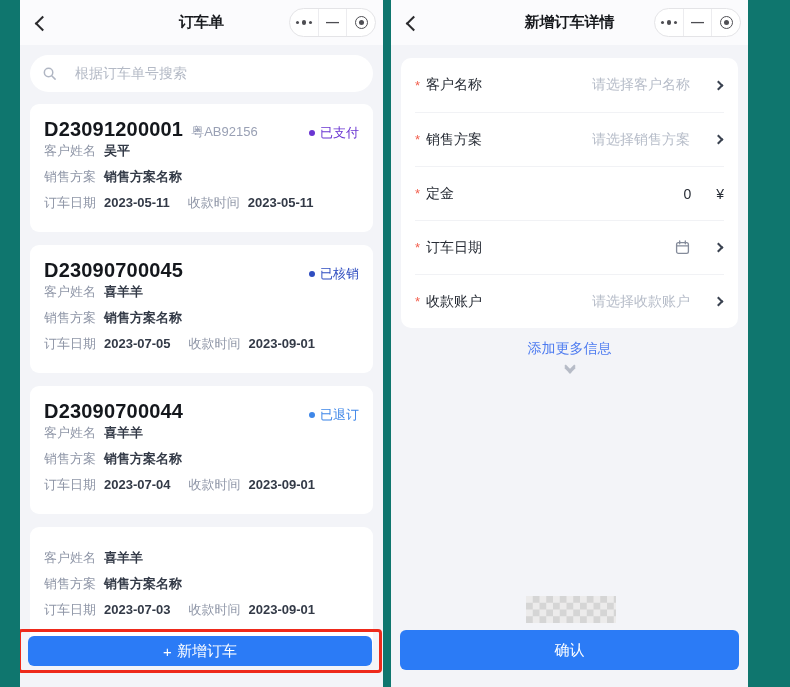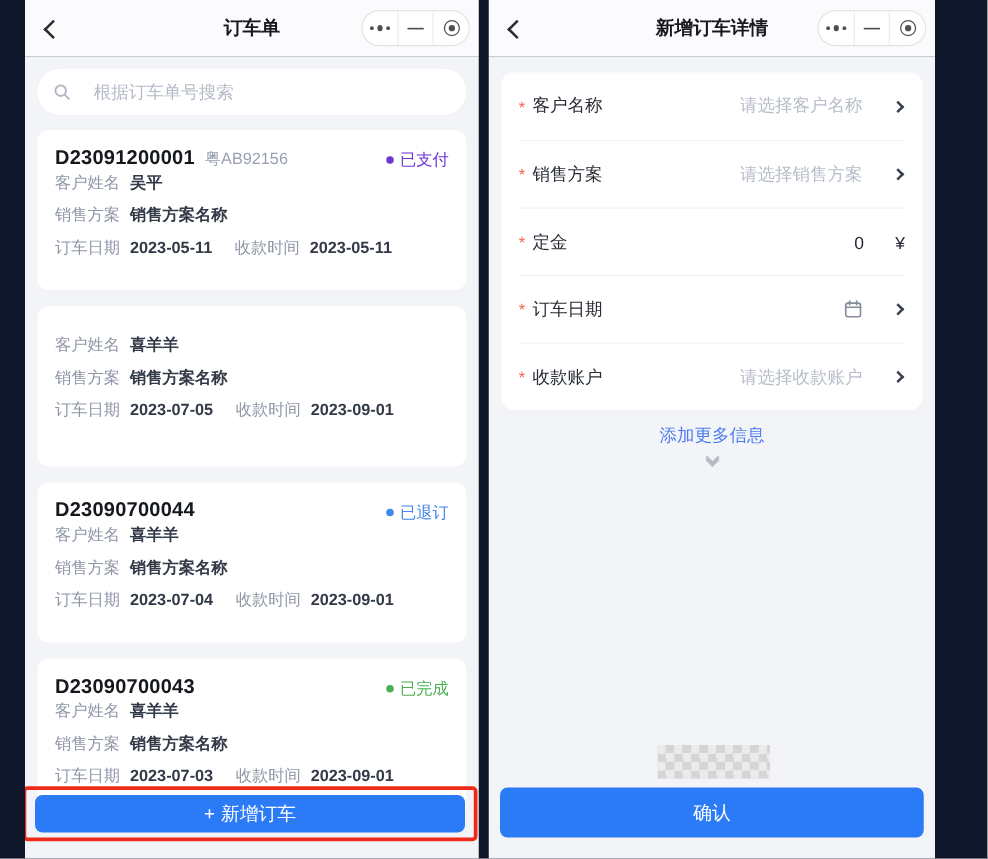--- a/index.html
+++ b/index.html
@@ -1,18 +1,18 @@
 <!DOCTYPE html>
 <html><head>
 <meta charset="utf-8">
 <style>
   * { margin:0; padding:0; box-sizing:border-box; }
   html,body { background:#fff; }
   body { font-family:"Liberation Sans","DejaVu Sans",sans-serif; }
-  .page { position:relative; width:790px; height:687px; background:#0f172a; overflow:hidden; }
+  .page { position:relative; width:790px; height:687px; background:#0f766e; overflow:hidden; }
 
   .phone { position:absolute; top:0; height:687px; }
   .phone-left  { left:20px;  width:363px; }
   .phone-right { left:391px; width:357px; }
 
   
   .navbar { height:45px; background:#fbfbfd; position:relative;
             display:flex; align-items:center; justify-content:center; }
   .nav-title { font-size:15px; font-weight:700; color:#17191d; }
   .back-btn { position:absolute; left:13px; top:14px; width:18px; height:18px; cursor:pointer; }
@@ -34,21 +34,21 @@
   .panel-body { position:relative; height:642px; background:#f3f4f8; overflow:hidden; }
 
   
   .search-bar { margin:10px 10px 12px; height:37px; background:#fff; border-radius:19px;
             display:flex; align-items:center; padding:0 12px; gap:18px; cursor:text; }
   .search-ph { color:#b4bac6; font-size:14px; }
 
   
   .order-card { background:#fff; border-radius:9px; margin:0 10px 13px; padding:14px 14px 0; height:128px; cursor:pointer; }
   .card-head { display:flex; align-items:baseline; }
-  .order-no { font-size:16px; font-weight:700; color:#14171c; letter-spacing:.2px; }
+  .order-no { font-size:20px; font-weight:700; color:#14171c; letter-spacing:.2px; }
   .plate { font-size:13px; color:#99a0b4; margin-left:8px; }
   .status { margin-left:auto; font-size:13px; display:flex; align-items:center; gap:5px; font-weight:400; }
   .status .dot { width:6px; height:6px; border-radius:50%; background:currentColor; display:inline-block; }
   .kv { display:flex; font-size:13px; margin-top:8px; align-items:baseline; }
   .card-head + .kv { margin-top:0; }
   .kv .k { color:#8f96a7; margin-right:8px; font-weight:400; }
   .kv .v { color:#333a47; font-weight:700; }
   .kv .k2 { margin-left:18px; }
 
   
@@ -134,20 +134,27 @@
           </div>
         <div class="kv">
           <span class="k">订车日期</span>
             <span class="v">2023-05-11</span>
           <span class="k k2">收款时间</span>
             <span class="v">2023-05-11</span>
         </div>
       </div>
 
       <div class="order-card">
+        <div class="card-head">
+          <span class="order-no">D23090700045</span>
+          <span class="status" style="color: rgb(47, 77, 192);">
+              <i class="dot"></i>
+              <span>已核销</span>
+            </span>
+        </div>
         <div class="kv">
             <span class="k">客户姓名</span>
             <span class="v">喜羊羊</span>
           </div>
         <div class="kv">
             <span class="k">销售方案</span>
             <span class="v">销售方案名称</span>
           </div>
         <div class="kv">
           <span class="k">订车日期</span>
@@ -175,27 +182,20 @@
           </div>
         <div class="kv">
           <span class="k">订车日期</span>
             <span class="v">2023-07-04</span>
           <span class="k k2">收款时间</span>
             <span class="v">2023-09-01</span>
         </div>
       </div>
 
       <div class="order-card">
-        <div class="card-head">
-          <span class="order-no">D23090700043</span>
-          <span class="status" style="color: rgb(75, 176, 79);">
-              <i class="dot"></i>
-              <span>已完成</span>
-            </span>
-        </div>
         <div class="kv">
             <span class="k">客户姓名</span>
             <span class="v">喜羊羊</span>
           </div>
         <div class="kv">
             <span class="k">销售方案</span>
             <span class="v">销售方案名称</span>
           </div>
         <div class="kv">
           <span class="k">订车日期</span>

